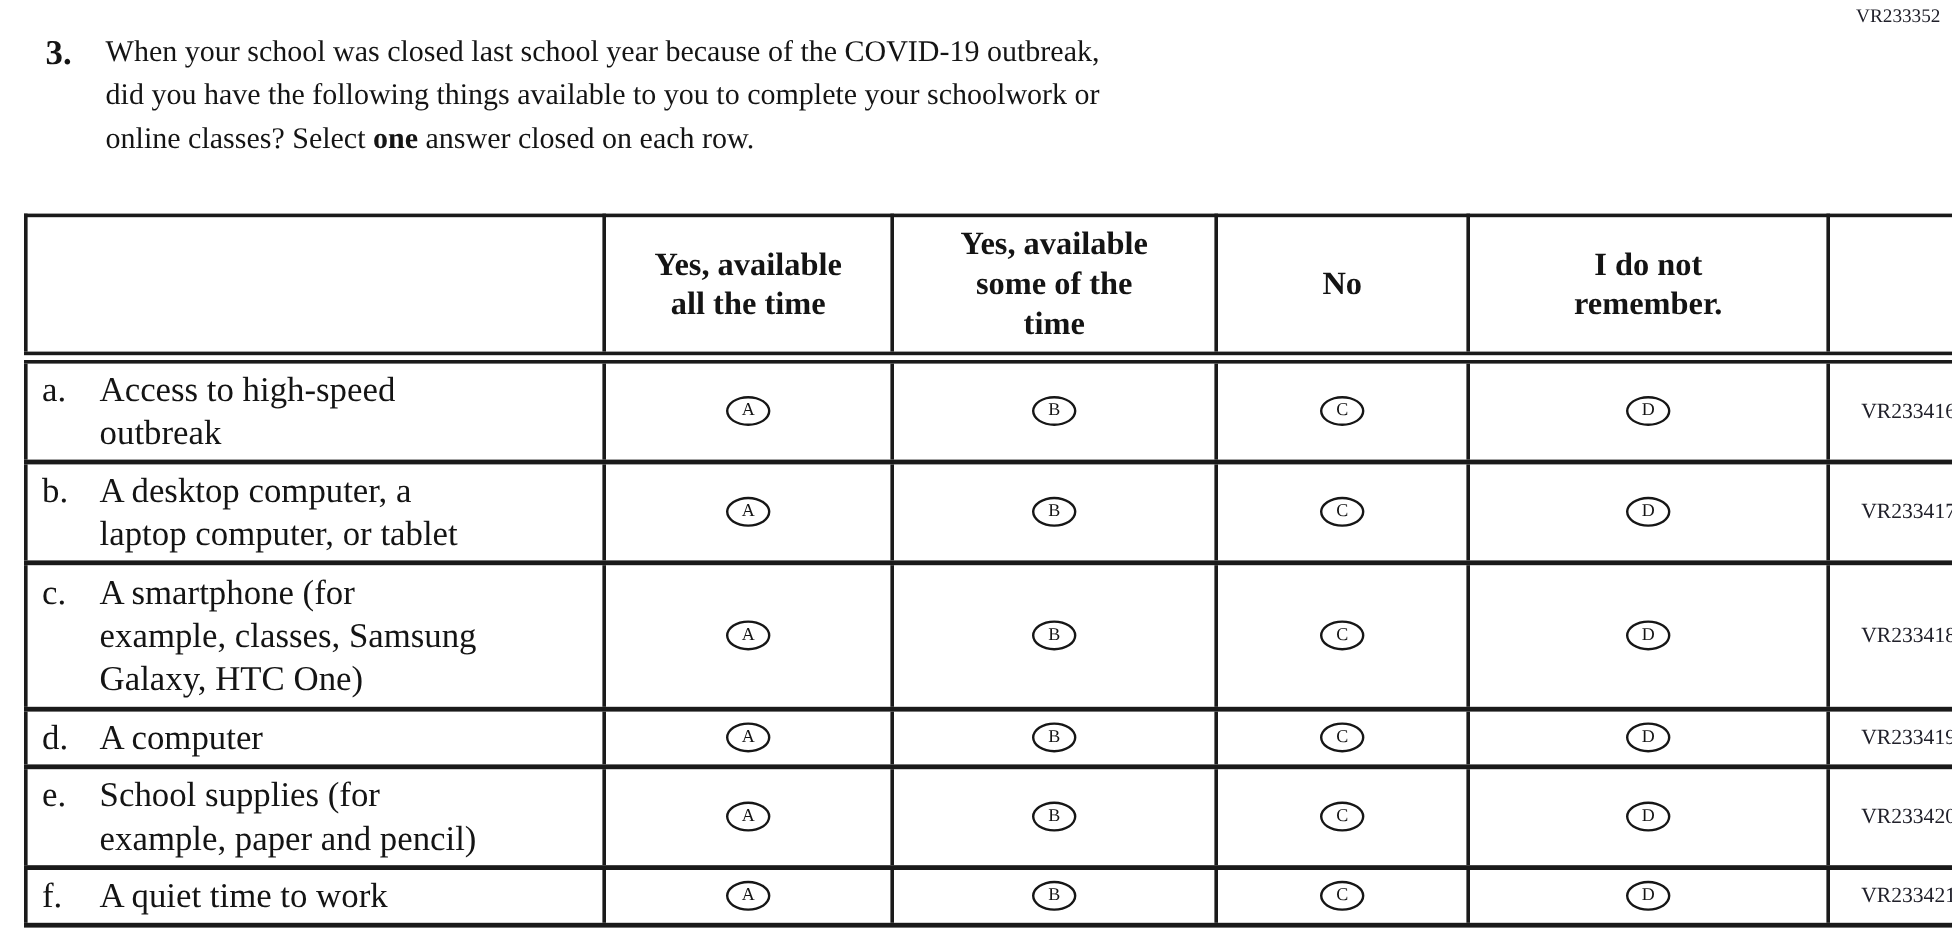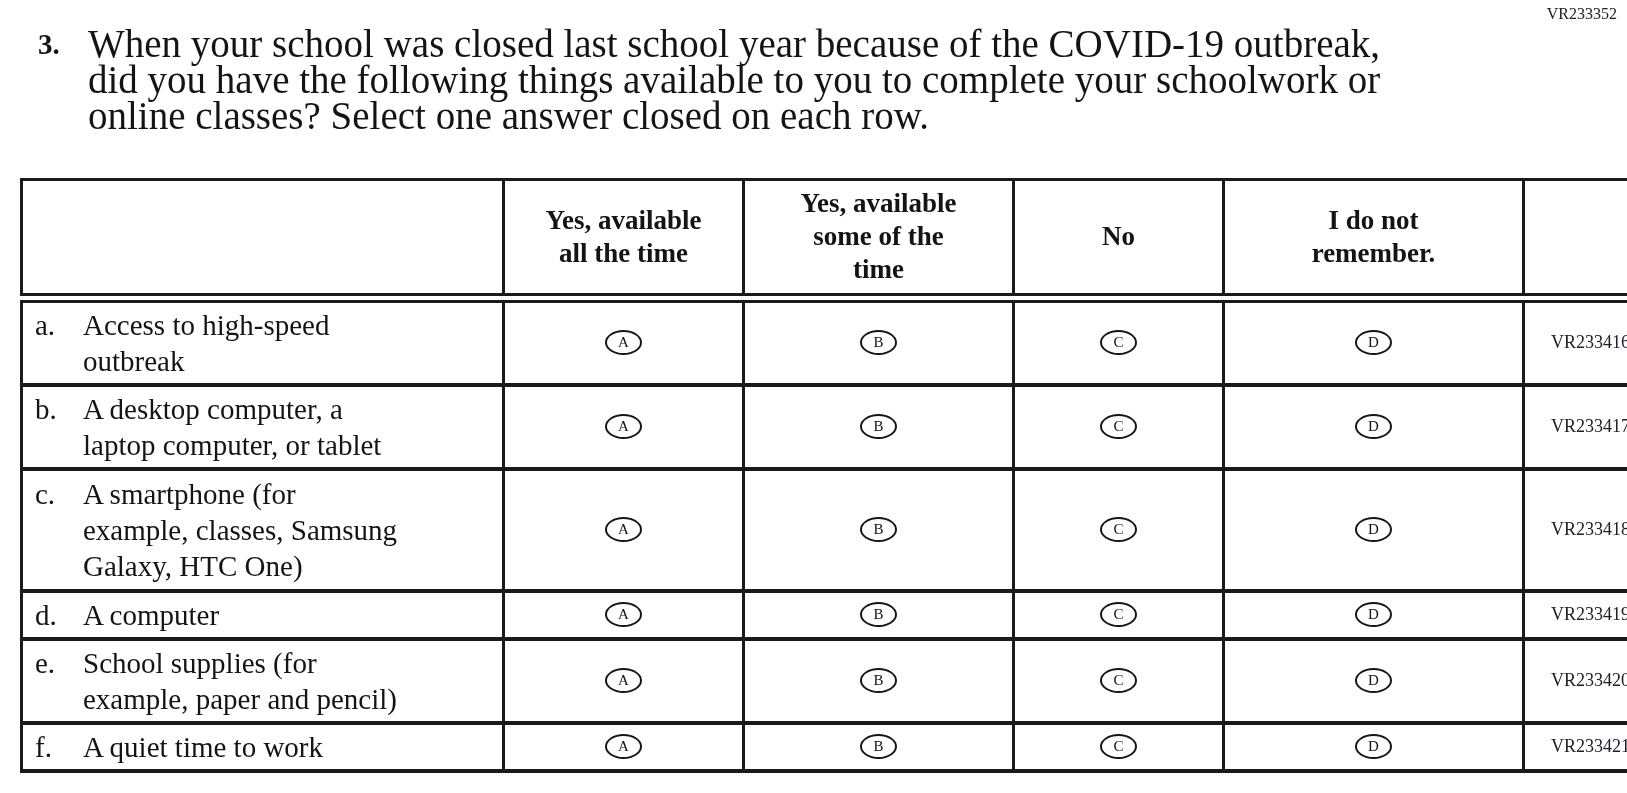--- a/index.html
+++ b/index.html
@@ -22,26 +22,26 @@
     margin: 26px 0 0 38px;
   }
   .qnum {
     font-weight: bold;
     font-size: 29px;
     width: 50px;
     flex: 0 0 50px;
     line-height: 36px;
   }
   .qtext {
-    font-size: 39px;
+    font-size: 25px;
     line-height: 36px;
     white-space: pre-line;
     max-width: 1300px;
   }
-  .qtext b { font-weight: normal; }
+  .qtext b { font-weight: bold; }
 
   table.grid {
     border-collapse: collapse;
     table-layout: fixed;
     margin: 44px 0 0 20px;
     width: 1612px;
     padding-left: 37px;
   }
   table.grid col.c-item { width: 482px; }
   table.grid col.c-yes-all { width: 240px; }

